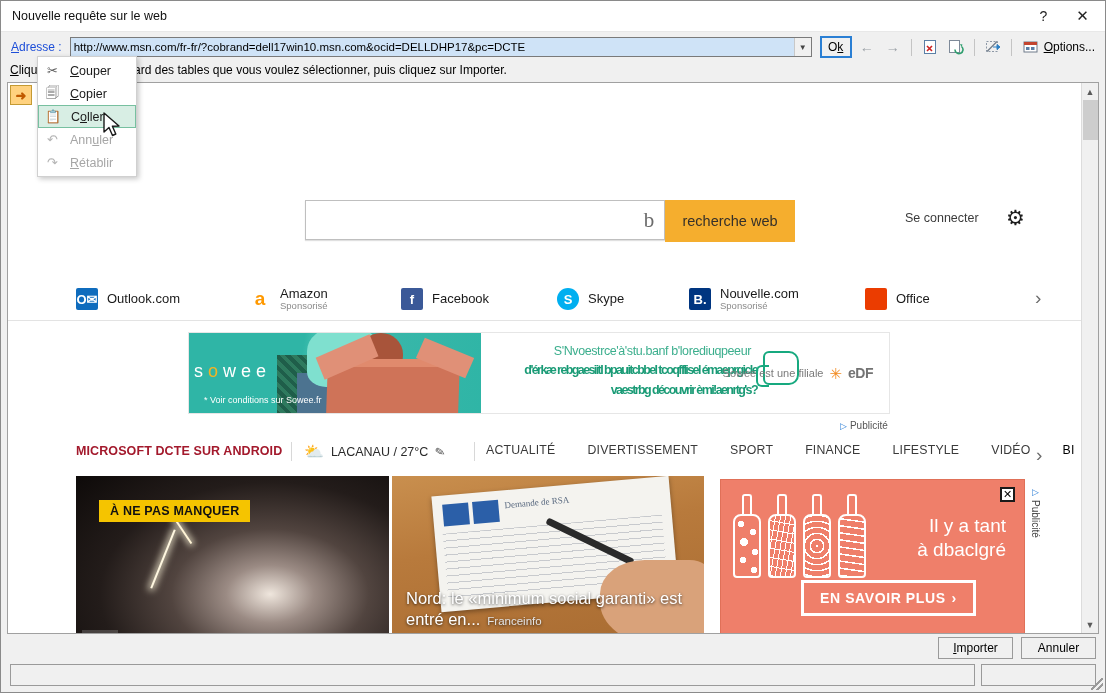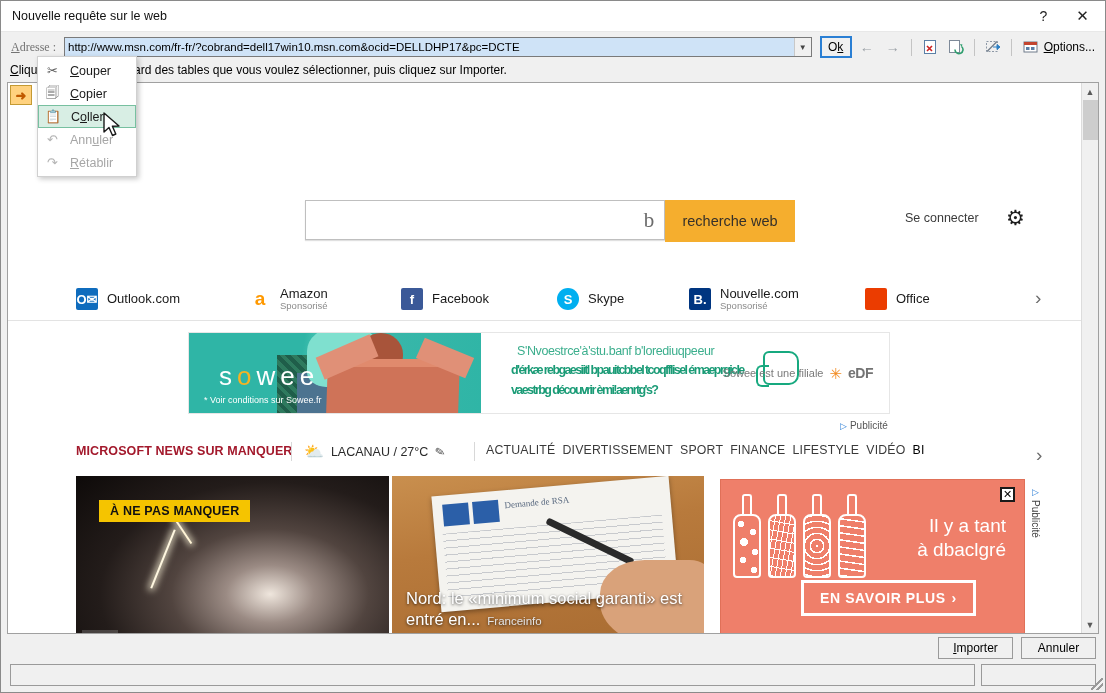--- a/index.html
+++ b/index.html
@@ -35,21 +35,21 @@
   }
   .tb-btn.close { width: 45px; font-size: 15px; }
 
   
   .addrrow {
     height: 30px; min-height: 30px;
     display: flex; align-items: center;
     padding: 0 6px; gap: 4px;
     background: #f0f0f0;
   }
-  .addr-label { font-size: 12px; color: #737373; margin: 0 4px 0 4px; white-space: nowrap; font-family: Liberation Serif, serif; }
+  .addr-label { font-size: 12px; color: #1d4ed8; margin: 0 4px 0 4px; white-space: nowrap; }
   .addr-label u { text-decoration: underline; }
   .combo {
     flex: 1; height: 20px;
     border: 1px solid #7a7a7a;
     background: #ffffff;
     display: flex; align-items: stretch;
   }
   .combo .txt {
     flex: 1; font-size: 11.5px; line-height: 18px;
     padding: 0 2px 0 3px;
@@ -216,36 +216,36 @@
   .sowee-jeans {
     position: absolute; left: 108px; top: 40px;
     width: 52px; height: 44px; background: #4c7390;
   }
   .sowee-shirt {
     position: absolute; left: 88px; top: 22px;
     width: 42px; height: 60px;
     background: repeating-linear-gradient(45deg,#1f5e4a 0 4px,#2e7a5e 4px 8px);
   }
   .sowee-logo {
-    position: absolute; left: 30px; top: 28px;
-    color: #fff; font-size: 26px; letter-spacing: 5px;
+    position: absolute; left: 5px; top: 28px;
+    color: #fff; font-size: 18px; letter-spacing: 5px;
     font-family: "Liberation Sans", sans-serif;
   }
   .sowee-logo .o { color: #f5b323; }
   .sowee-cond {
     position: absolute; left: 15px; top: 62px;
     color: #ffffff; font-size: 9px;
   }
   .sowee-right {
     flex: 1; position: relative; background: #fff;
     display: flex; align-items: center;
   }
   .sowee-msg {
-    position: absolute; left: 36px; top: 9px; width: 250px;
-    text-align: left; color: #1aa37a; font-size: 12.5px; line-height: 1.55;
+    position: absolute; left: 20px; top: 9px; width: 250px;
+    text-align: right; color: #1aa37a; font-size: 12.5px; line-height: 1.55;
   }
   .sowee-msg .ghost {
     color: #19a079; opacity: .85; letter-spacing: -.4px;
   }
   .sowee-msg .ghost2 {
     color: #1a9b76; font-weight: bold; letter-spacing: -1.6px;
     margin-left: -6px; margin-right: -6px;
   }
   .sowee-thumb {
     position: absolute; left: 282px; top: 18px;
@@ -286,21 +286,21 @@
   .nv-sep { position: absolute; width: 1px; height: 19px; background: #d8d8d8; top: 4px; }
   .weather {
     position: absolute; left: 296px; top: 4px;
     display: flex; align-items: center; gap: 7px;
   }
   .weather .sun { font-size: 16px; color: #f2b823; }
   .weather .lbl { font-size: 12.5px; color: #2a2a2a; }
   .weather .pen { font-size: 12px; color: #5a5a5a; transform: rotate(-12deg); }
   .nav-items {
     position: absolute; left: 478px; top: 5px;
-    display: flex; gap: 7px; align-items: center;
+    display: flex; gap: 32px; align-items: center;
   }
   .nav-items span { font-size: 12.3px; color: #3a3a3a; letter-spacing: .2px; }
   .nav-items span.faded { color: #000000; }
   .news-next { position: absolute; left: 1028px; top: 6px; font-size: 19px; color: #6d6d6d; }
 
   
   .card-storm {
     position: absolute; left: 68px; top: 393px;
     width: 313px; height: 246px;
     background:
@@ -665,21 +665,21 @@
             <span class="edf">eDF</span>
           </div>
         </div>
       </div>
       <div class="pub-sowee">
         <span class="pub-tri">▷</span>
         <span>Publicité</span>
       </div>
 
       <div class="newsnav">
-        <div class="news-brand">MICROSOFT NEWS SUR MANQUER</div>
+        <div class="news-brand">MICROSOFT DCTE SUR ANDROID</div>
         <div class="nv-sep" style="left:283px"></div>
         <div class="weather">
           <span class="sun">⛅</span>
           <span class="lbl">LACANAU / 27°C</span>
           <span class="pen">✎</span>
         </div>
         <div class="nv-sep" style="left:466px"></div>
         <div class="nav-items">
           <span>ACTUALITÉ</span>
           <span>DIVERTISSEMENT</span>

